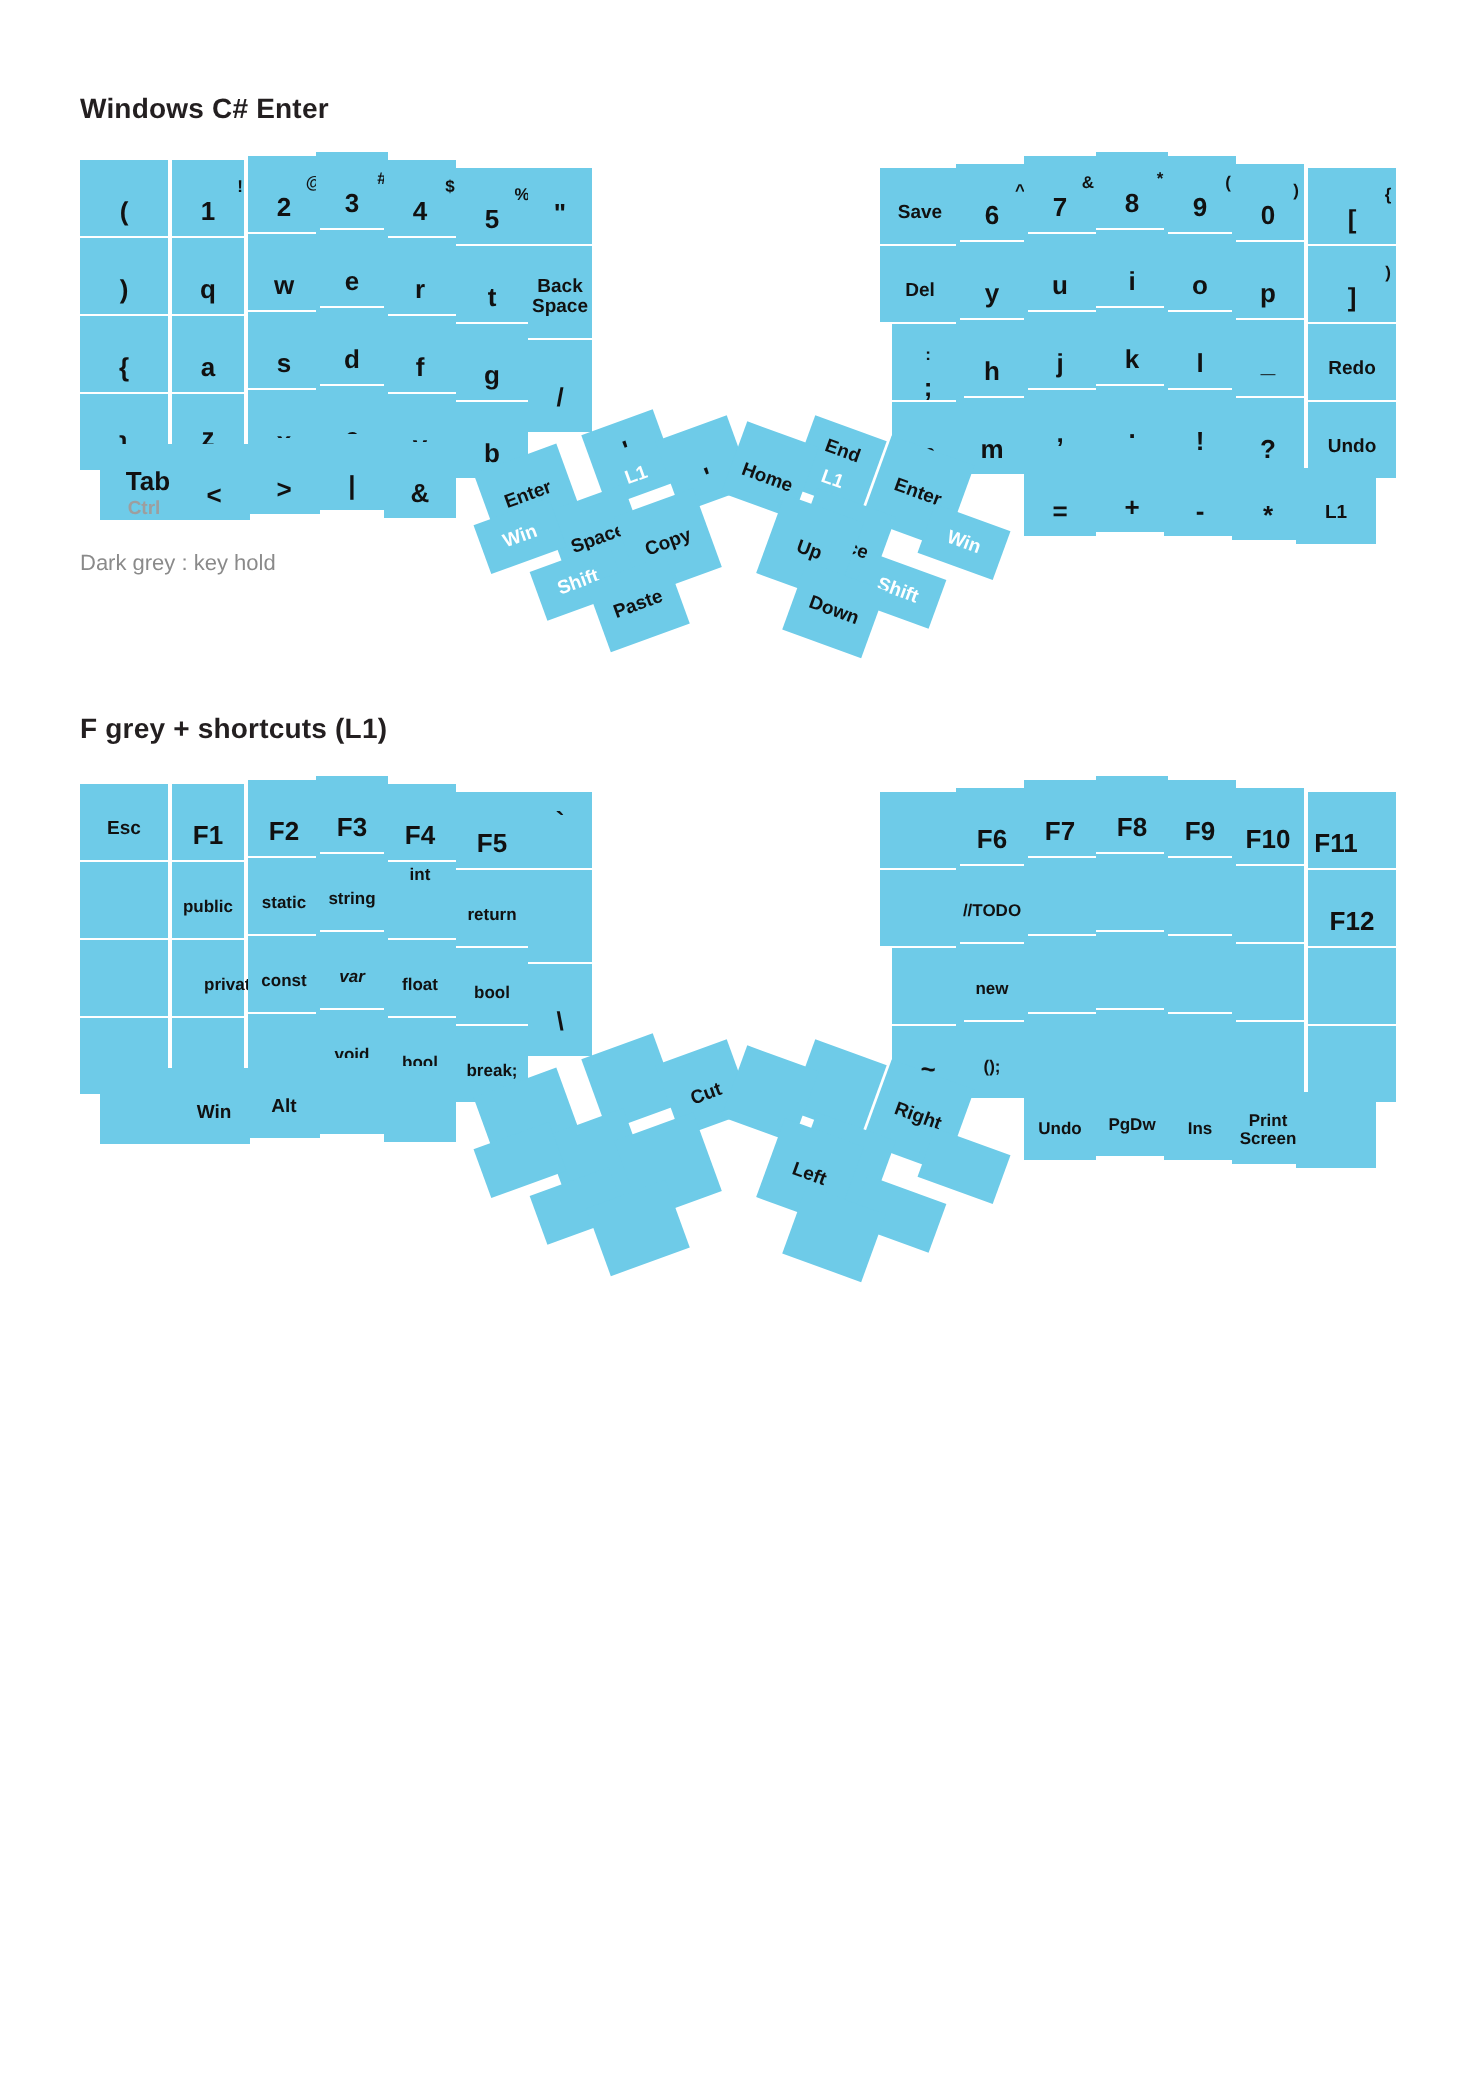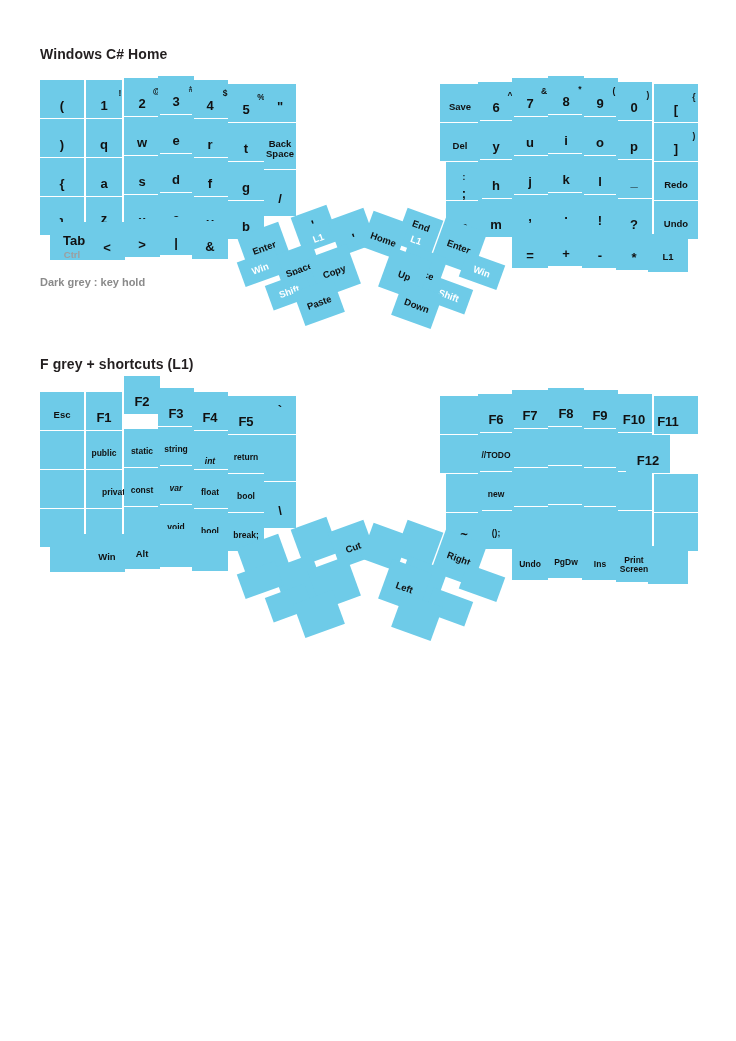--- a/index.html
+++ b/index.html
@@ -11,21 +11,21 @@
     overflow:hidden;
   }
   .layer{position:absolute;left:0;top:0;width:736px;height:1041px;}
   .title{
     position:absolute;
     font-size:14px;font-weight:bold;color:#231f20;
     letter-spacing:0.1px;
   }
   .note{
     position:absolute;
-    font-size:11px;font-weight:bold;color:#8a8a8a;
+    font-size:11px;font-weight:normal;color:#8a8a8a;
   }
   .key{
     position:absolute;
     background:#6ecbe8;
     box-sizing:border-box;
   }
   .key .lbl{
     position:absolute;
     color:#111;
     text-align:center;
@@ -36,21 +36,21 @@
   .lbl.small{font-size:9.5px;font-weight:bold;}
   .lbl.tiny{font-size:8.5px;font-weight:bold;}
   .lbl.grey{color:#9e9e9e;}
   .lbl.white{color:#ffffff;}
 </style>
 </head>
 <body>
 
 <div class="layer">
 
-  <div class="title" id="title0" style="left:40px;top:46px;">Windows C# Home</div>
+  <div class="title" id="title0" style="left:40px;top:46px;">Windows C# Enter</div>
 
   <div class="note" id="note0" style="left:40px;top:276px;">Dark grey : key hold</div>
 
   <div class="title" id="title1" style="left:40px;top:356px;">F grey + shortcuts (L1)</div>
 
   <div id="keys-root">
       <div class="key" style="left: 40px; top: 80px; width: 44px; height: 38px;">
         <span class="lbl main" style="left: 0px; top: 19px; width: 44px; margin-left: 0px;">(</span>
       </div>
       <div class="key" style="left: 86px; top: 80px; width: 36px; height: 38px;">
@@ -310,21 +310,21 @@
       </div>
       <div class="key" style="left: 396px; top: 287px; width: 42px; height: 36px; transform: rotate(20deg);">
         <span class="lbl small" style="left: 0px; top: 14px; width: 42px; margin-left: 0px;">Down</span>
       </div>
       <div class="key" style="left: 40px; top: 392px; width: 44px; height: 38px;">
         <span class="lbl small" style="left: 0px; top: 18px; width: 44px; margin-left: 0px;">Esc</span>
       </div>
       <div class="key" style="left: 86px; top: 392px; width: 36px; height: 38px;">
         <span class="lbl main" style="left: 0px; top: 19px; width: 36px; margin-left: 0px;">F1</span>
       </div>
-      <div class="key" style="left: 124px; top: 376px; width: 36px; height: 38px;">
+      <div class="key" style="left: 124px; top: 390px; width: 36px; height: 38px;">
         <span class="lbl main" style="left: 0px; top: 19px; width: 36px; margin-left: 0px;">F2</span>
       </div>
       <div class="key" style="left: 158px; top: 388px; width: 36px; height: 38px;">
         <span class="lbl main" style="left: 0px; top: 19px; width: 36px; margin-left: 0px;">F3</span>
       </div>
       <div class="key" style="left: 192px; top: 392px; width: 36px; height: 38px;">
         <span class="lbl main" style="left: 0px; top: 19px; width: 36px; margin-left: 0px;">F4</span>
       </div>
       <div class="key" style="left: 228px; top: 396px; width: 36px; height: 38px;">
         <span class="lbl main" style="left: 0px; top: 19px; width: 36px; margin-left: 0px;">F5</span>
@@ -336,21 +336,21 @@
       <div class="key" style="left: 86px; top: 431px; width: 36px; height: 38px;">
         <span class="lbl tiny" style="left: 0px; top: 18px; width: 36px; margin-left: 0px;">public</span>
       </div>
       <div class="key" style="left: 124px; top: 429px; width: 36px; height: 38px;">
         <span class="lbl tiny" style="left: 0px; top: 18px; width: 36px; margin-left: 0px;">static</span>
       </div>
       <div class="key" style="left: 158px; top: 427px; width: 36px; height: 38px;">
         <span class="lbl tiny" style="left: 0px; top: 18px; width: 36px; margin-left: 0px;">string</span>
       </div>
       <div class="key" style="left: 192px; top: 431px; width: 36px; height: 38px;">
-        <span class="lbl tiny" style="left: 0px; top: 26px; width: 36px; margin-left: 0px; font-style: italic;">int</span>
+        <span class="lbl tiny" style="left: 0px; top: 2px; width: 36px; margin-left: 0px;">int</span>
       </div>
       <div class="key" style="left: 228px; top: 435px; width: 36px; height: 38px;">
         <span class="lbl tiny" style="left: 0px; top: 18px; width: 36px; margin-left: 0px;">return</span>
       </div>
       <div class="key" style="left: 264px; top: 435px; width: 32px; height: 46px;"></div>
       <div class="key" style="left: 40px; top: 470px; width: 44px; height: 38px;"></div>
       <div class="key" style="left: 86px; top: 470px; width: 36px; height: 38px;">
         <span class="lbl tiny" style="left: 0px; top: 18px; width: 20px; margin-left: 16px;">private</span>
       </div>
       <div class="key" style="left: 124px; top: 468px; width: 36px; height: 38px;">
@@ -419,21 +419,21 @@
         <span class="lbl main" style="left: 0px; top: 19px; width: 28px; margin-left: 0px;">F11</span>
       </div>
       <div class="key" style="left: 440px; top: 435px; width: 40px; height: 38px;"></div>
       <div class="key" style="left: 478px; top: 433px; width: 36px; height: 38px;">
         <span class="lbl tiny" style="left: 0px; top: 18px; width: 36px; margin-left: 0px;">//TODO</span>
       </div>
       <div class="key" style="left: 512px; top: 429px; width: 36px; height: 38px;"></div>
       <div class="key" style="left: 548px; top: 427px; width: 36px; height: 38px;"></div>
       <div class="key" style="left: 582px; top: 429px; width: 36px; height: 38px;"></div>
       <div class="key" style="left: 616px; top: 433px; width: 36px; height: 38px;"></div>
-      <div class="key" style="left: 626px; top: 435px; width: 44px; height: 38px;">
+      <div class="key" style="left: 654px; top: 435px; width: 44px; height: 38px;">
         <span class="lbl main" style="left: 0px; top: 19px; width: 44px; margin-left: 0px;">F12</span>
       </div>
       <div class="key" style="left: 446px; top: 474px; width: 36px; height: 38px;"></div>
       <div class="key" style="left: 478px; top: 472px; width: 36px; height: 38px;">
         <span class="lbl tiny" style="left: 0px; top: 18px; width: 36px; margin-left: 0px;">new</span>
       </div>
       <div class="key" style="left: 512px; top: 468px; width: 36px; height: 38px;"></div>
       <div class="key" style="left: 548px; top: 466px; width: 36px; height: 38px;"></div>
       <div class="key" style="left: 582px; top: 468px; width: 36px; height: 38px;"></div>
       <div class="key" style="left: 616px; top: 472px; width: 36px; height: 38px;"></div>

